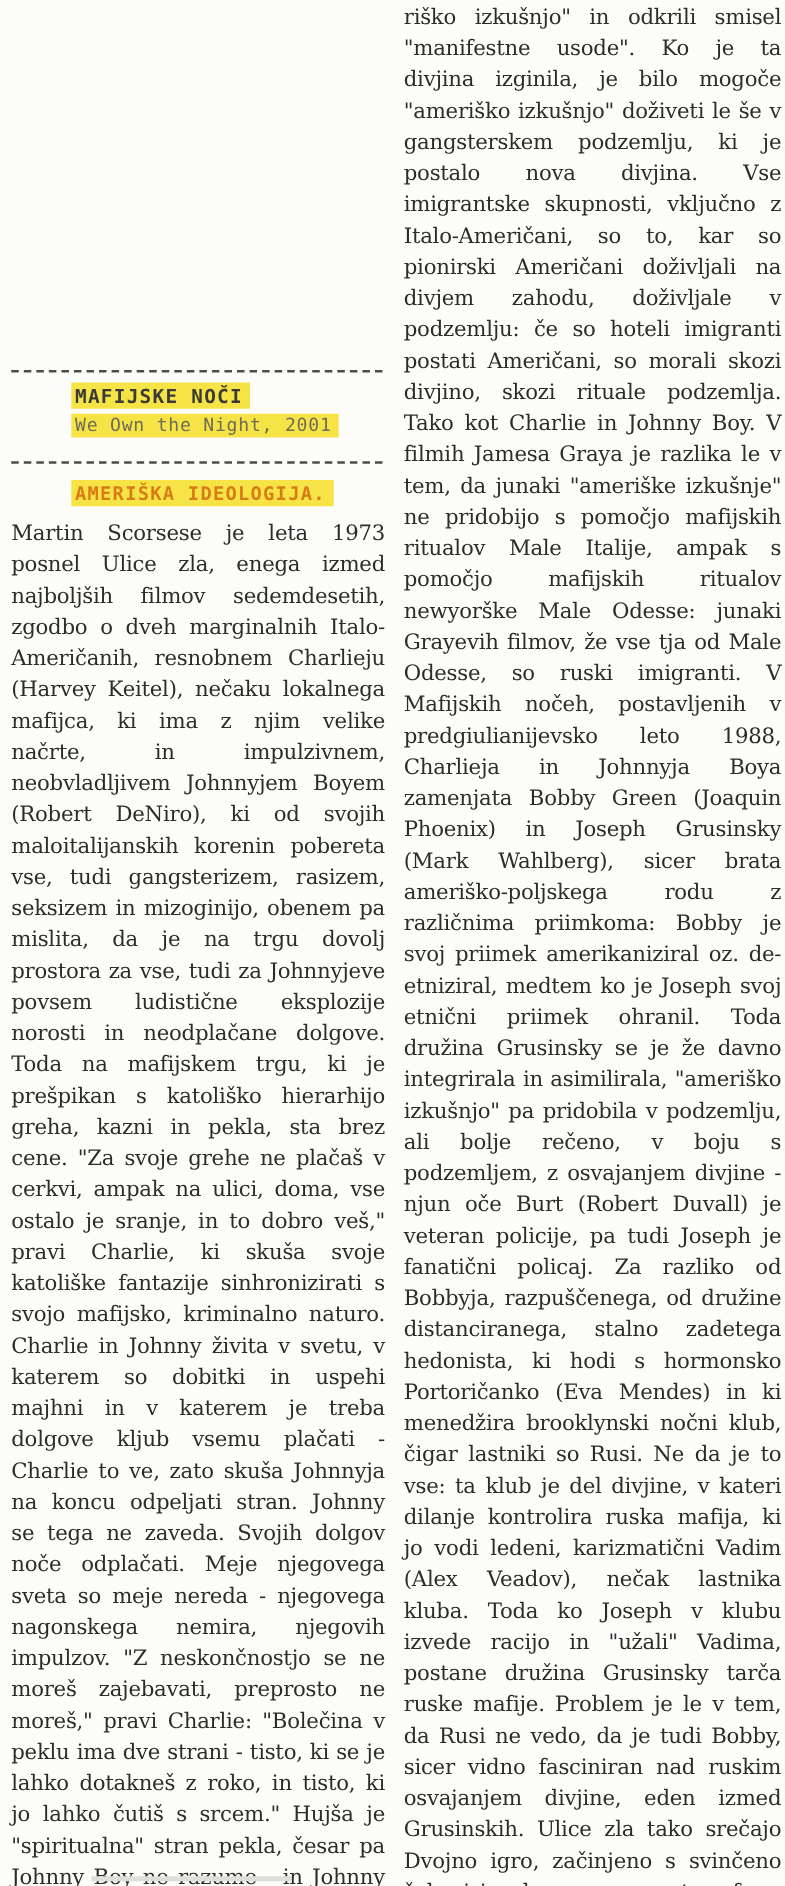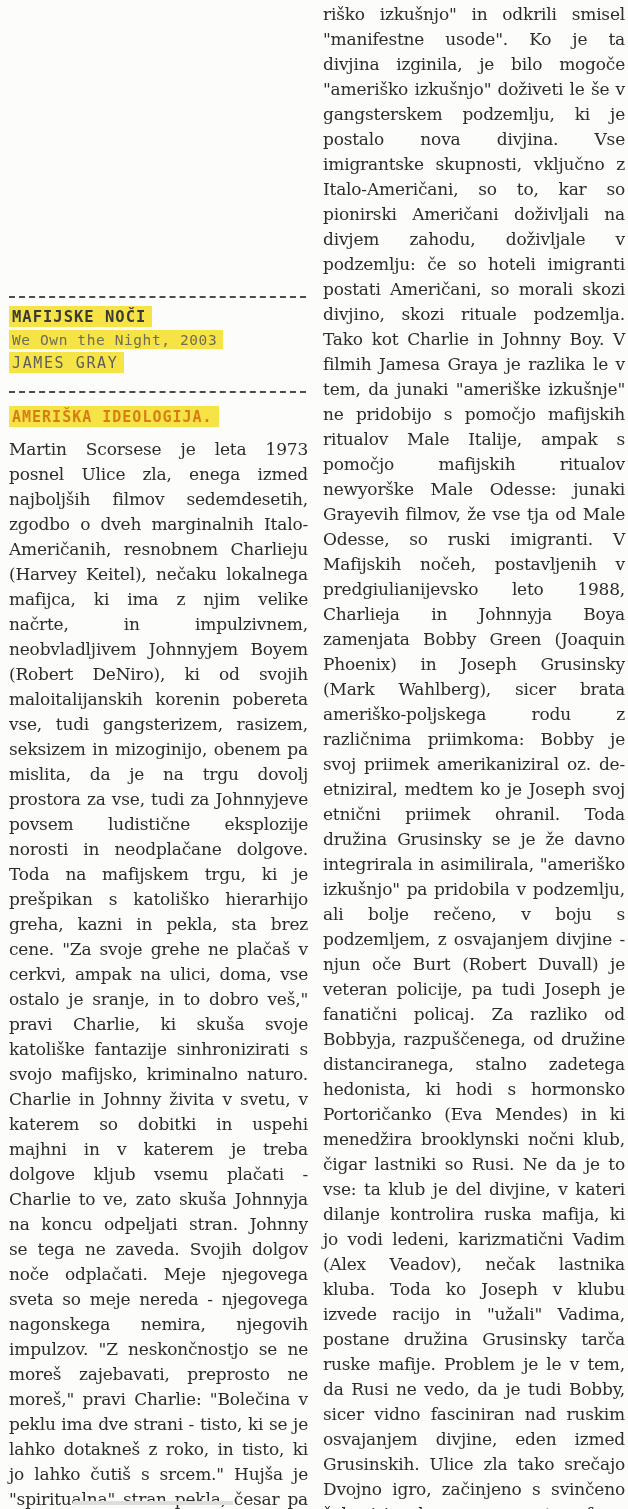--- a/index.html
+++ b/index.html
@@ -39,20 +39,21 @@
   }
   .hdr {
     font-family: "DejaVu Sans Mono", monospace;
     line-height: 22px;
     white-space: nowrap;
   }
   .hl {
     background: var(--hl, #f6e447);
     padding: 2px 6px 1px 3px;
     box-decoration-break: clone;
+    margin-left: 48px;
   }
   .title-line    { margin-top: 8px; }
   .title-line .hl    { font-weight: bold; font-size: 15.5px; letter-spacing: 1px; color: #3b3a37; }
   .subtitle-line { margin-top: 1px; }
   .subtitle-line .hl { font-size: 14.5px; letter-spacing: 0.6px; color: #6e6d55; }
   .director-line { margin-top: 1px; }
   .director-line .hl { font-size: 15px; letter-spacing: 1.6px; color: #5f5e5b; }
   .divider-2 { margin-top: 17px; }
   .section-line { margin-top: 13px; }
   .section-line .hl  { font-weight: bold; font-size: 15px; letter-spacing: 1px; color: var(--accent, #d97c17); }
@@ -72,24 +73,21 @@
 
 <div class="page">
 
   <div class="col col-left">
     <div class="header-block">
       <div class="divider"></div>
       <div class="hdr title-line">
         <span class="hl">MAFIJSKE NOČI</span>
       </div>
       <div class="hdr subtitle-line">
-        <span class="hl">We Own the Night, 2003</span>
-      </div>
-      <div class="hdr director-line">
-        <span class="hl">JAMES GRAY</span>
+        <span class="hl">We Own the Night, 2001</span>
       </div>
       <div class="divider divider-2"></div>
       <div class="hdr section-line">
         <span class="hl">AMERIŠKA IDEOLOGIJA.</span>
       </div>
     </div>
     <div class="body-text lead"><span>Martin Scorsese je leta 1973 posnel </span><span class="it">Ulice zla</span><span>, enega izmed najboljših filmov sedemdesetih, zgodbo o dveh marginalnih Italo-Američanih, resnobnem Charlieju (Harvey Keitel), nečaku lokalnega mafijca, ki ima z njim velike načrte, in impulzivnem, neobvladljivem Johnnyjem Boyem (Robert DeNiro), ki od svojih maloitalijanskih korenin pobereta vse, tudi gangsterizem, rasizem, seksizem in mizoginijo, obenem pa mislita, da je na trgu dovolj prostora za vse, tudi za Johnnyjeve povsem ludistične eksplozije norosti in neodplačane dolgove. Toda na mafijskem trgu, ki je prešpikan s katoliško hierarhijo greha, kazni in pekla, sta brez cene. "</span><span class="it">Za svoje grehe ne plačaš v cerkvi, ampak na ulici, doma, vse ostalo je sranje, in to dobro veš,</span><span>" pravi Charlie, ki skuša svoje katoliške fantazije sinhronizirati s svojo mafijsko, kriminalno naturo. Charlie in Johnny živita v svetu, v katerem so dobitki in uspehi majhni in v katerem je treba dolgove kljub vsemu plačati - Charlie to ve, zato skuša Johnnyja na koncu odpeljati stran. Johnny se tega ne zaveda. Svojih dolgov noče odplačati. Meje njegovega sveta so meje nereda - njegovega nagonskega nemira, njegovih impulzov. "</span><span class="it">Z neskončnostjo se ne moreš zajebavati, preprosto ne moreš,</span><span>" pravi Charlie: "</span><span class="it">Bolečina v peklu ima dve strani - tisto, ki se je lahko dotakneš z roko, in tisto, ki jo lahko čutiš s srcem.</span><span>" Hujša je "spiritualna" stran pekla, česar pa Johnny Boy ne razume - in Johnny Boy je le Charliejevo breme, le Charliejev občutek krivde, le signal, da je pekel povsod, na ulicah, v nočnih klubih in cerkvi. Nič ni bolj vitalnega od pekla. In James Gray se zdaj, skoraj 35 let kasneje, še vedno trudi, da bi zadel </span></div>
   </div>
 
   <div class="col col-right">

